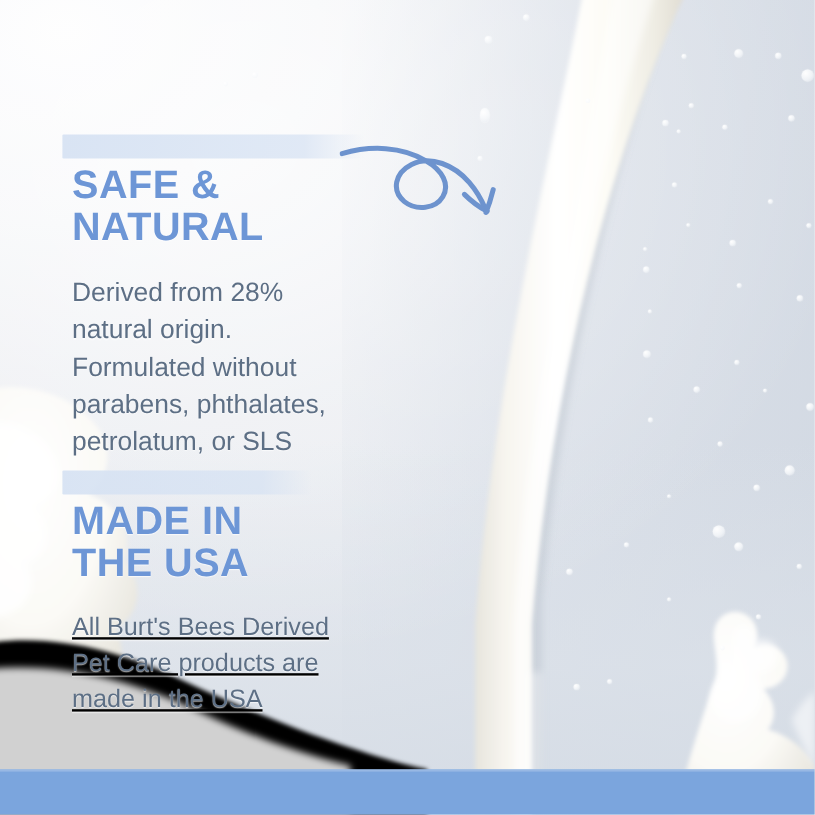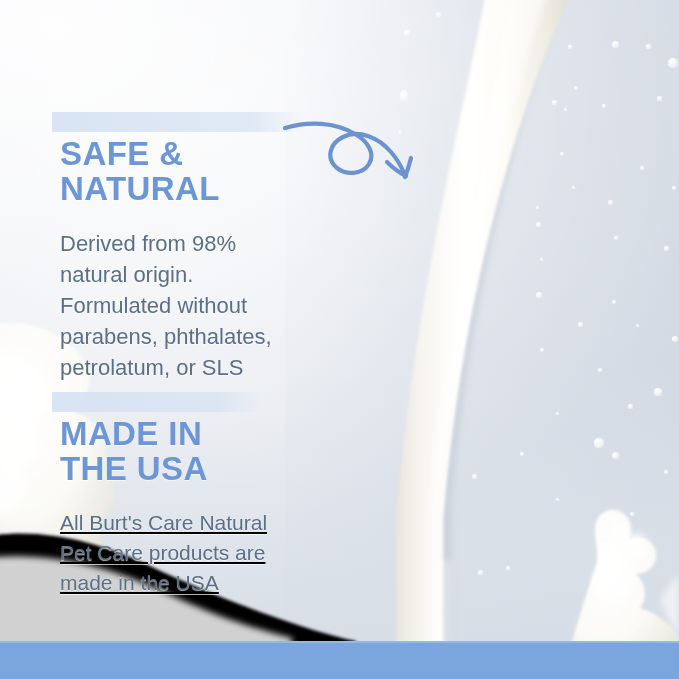--- a/index.html
+++ b/index.html
@@ -222,34 +222,34 @@
   </div>
 
   <div class="content">
 
     <div class="block" id="block-safe">
       <h2 class="headline">
         <span class="hl-bar" id="bar-safe"></span>
         <span class="headline-text">SAFE &amp;
 NATURAL</span>
       </h2>
-      <p class="body-copy" id="copy-safe">Derived from 98%
+      <p class="body-copy" id="copy-safe">Derived from 28%
 natural origin.
 Formulated without
 parabens, phthalates,
 petrolatum, or SLS</p>
     </div>
 
     <div class="block" id="block-usa">
       <h2 class="headline">
         <span class="hl-bar" id="bar-usa"></span>
         <span class="headline-text">MADE IN
 THE USA</span>
       </h2>
-      <p class="body-copy" id="copy-usa">All Burt's Care Natural
+      <p class="body-copy" id="copy-usa">All Burt's Bees Derived
 Pet Care products are
 made in the USA</p>
     </div>
 
   </div>
 
   <div class="arrow">
     <svg width="140" height="68" viewBox="0 0 140 68" fill="none" xmlns="http://www.w3.org/2000/svg">
       <path d="M2,10 C26,3 52,4 72,16 C86,24 92,36 86,46 C80,56 64,58 54,50
                C43,41 46,26 60,19 C76,11 96,20 108,34 C114,41 118,48 121,55" stroke="#6d93ce" stroke-width="4.2" stroke-linecap="round" stroke-linejoin="round"></path>

